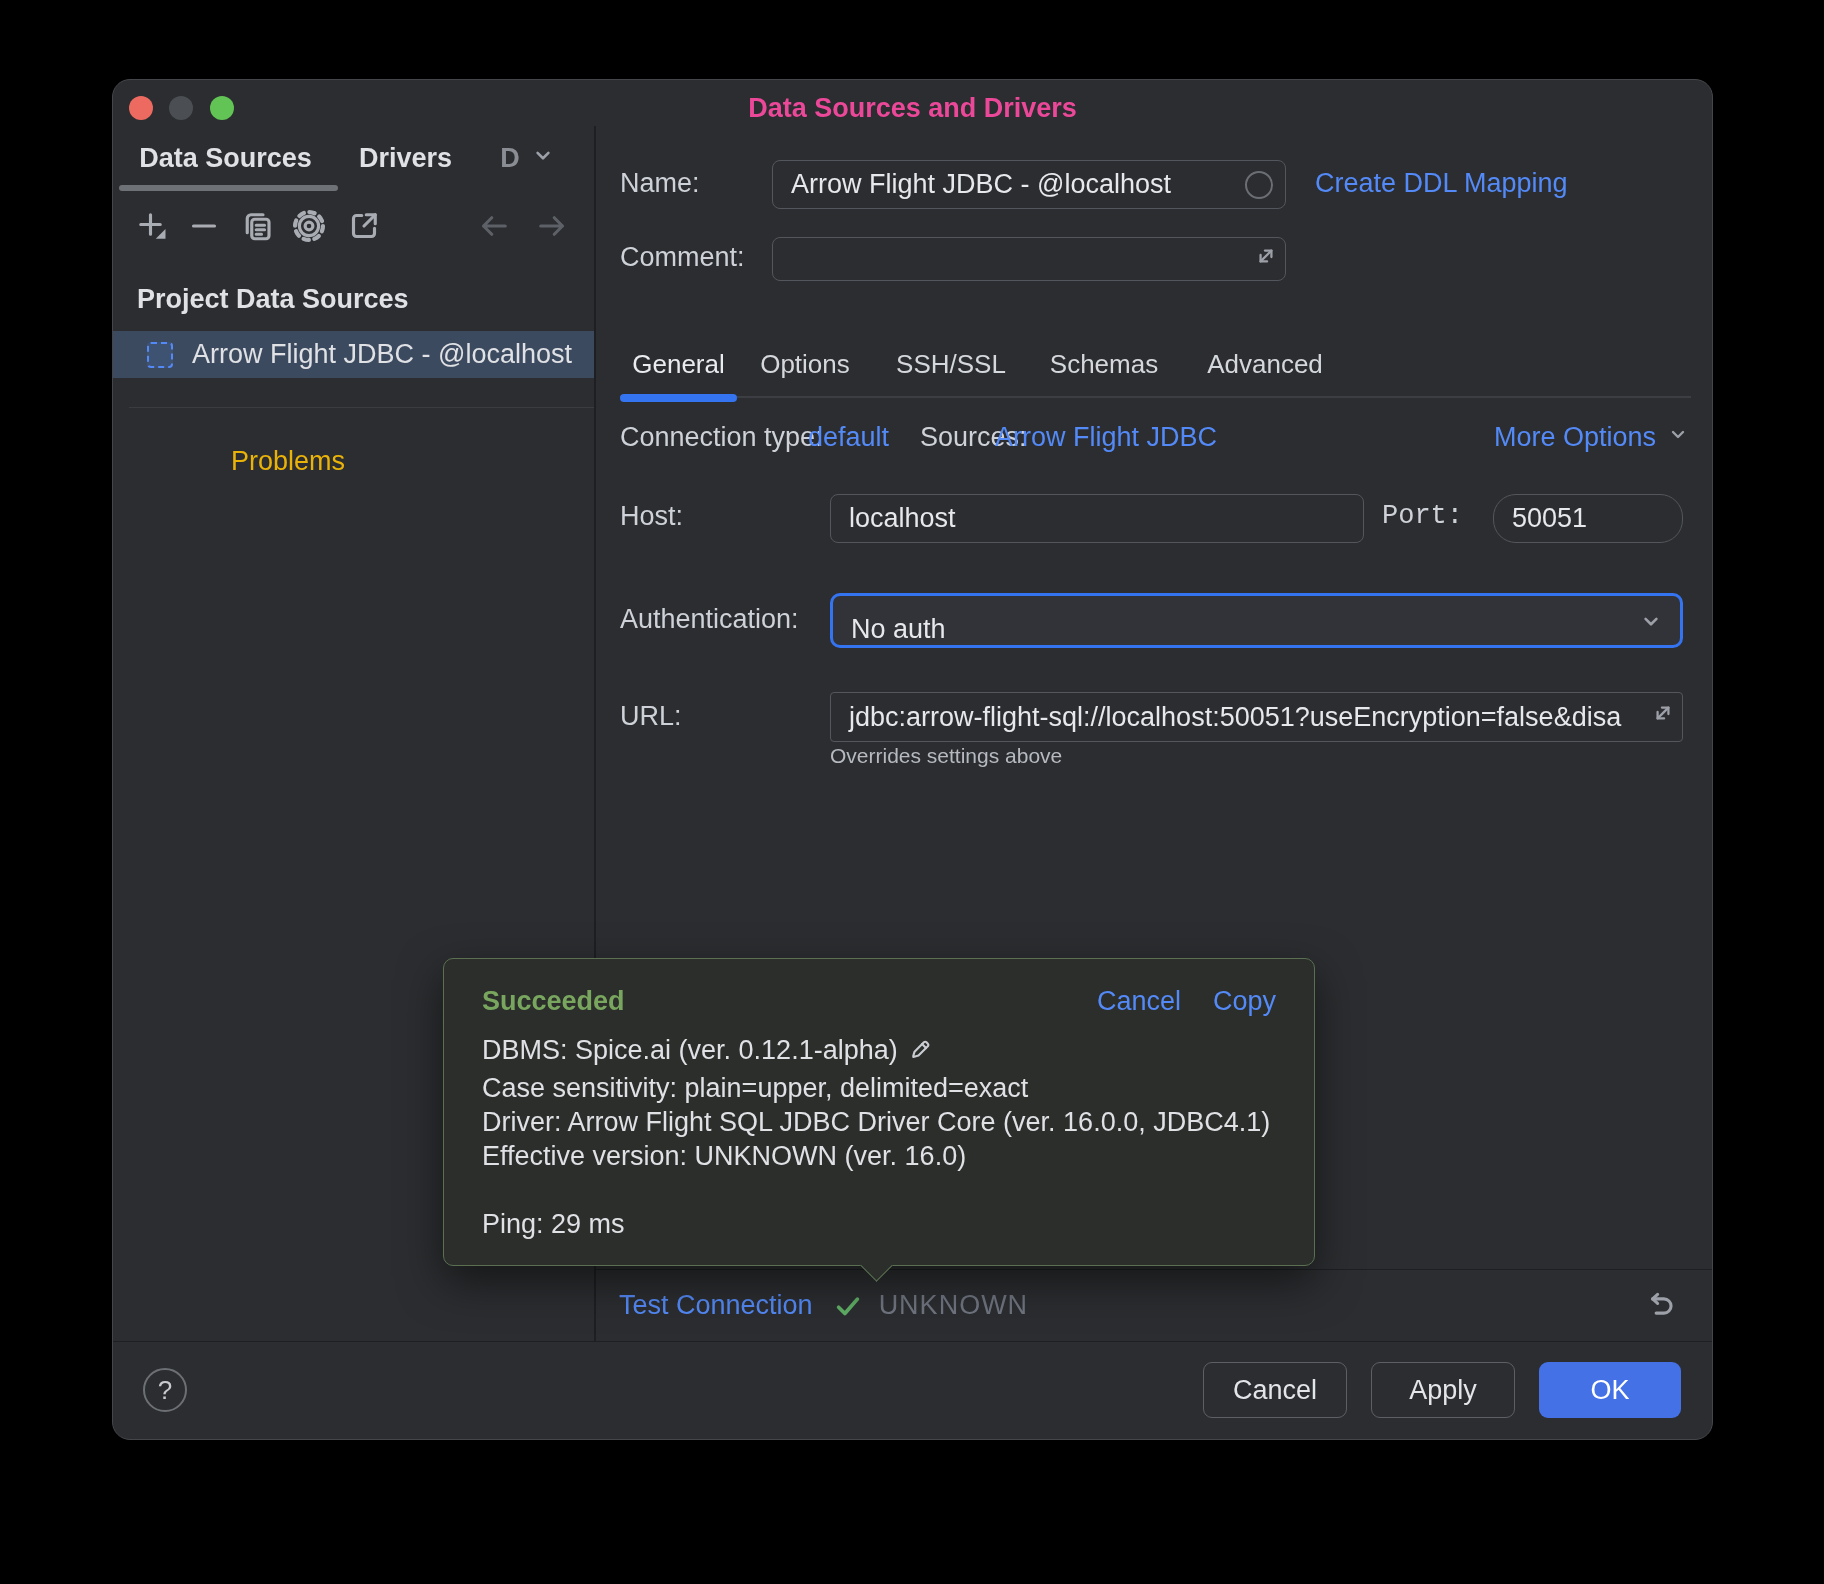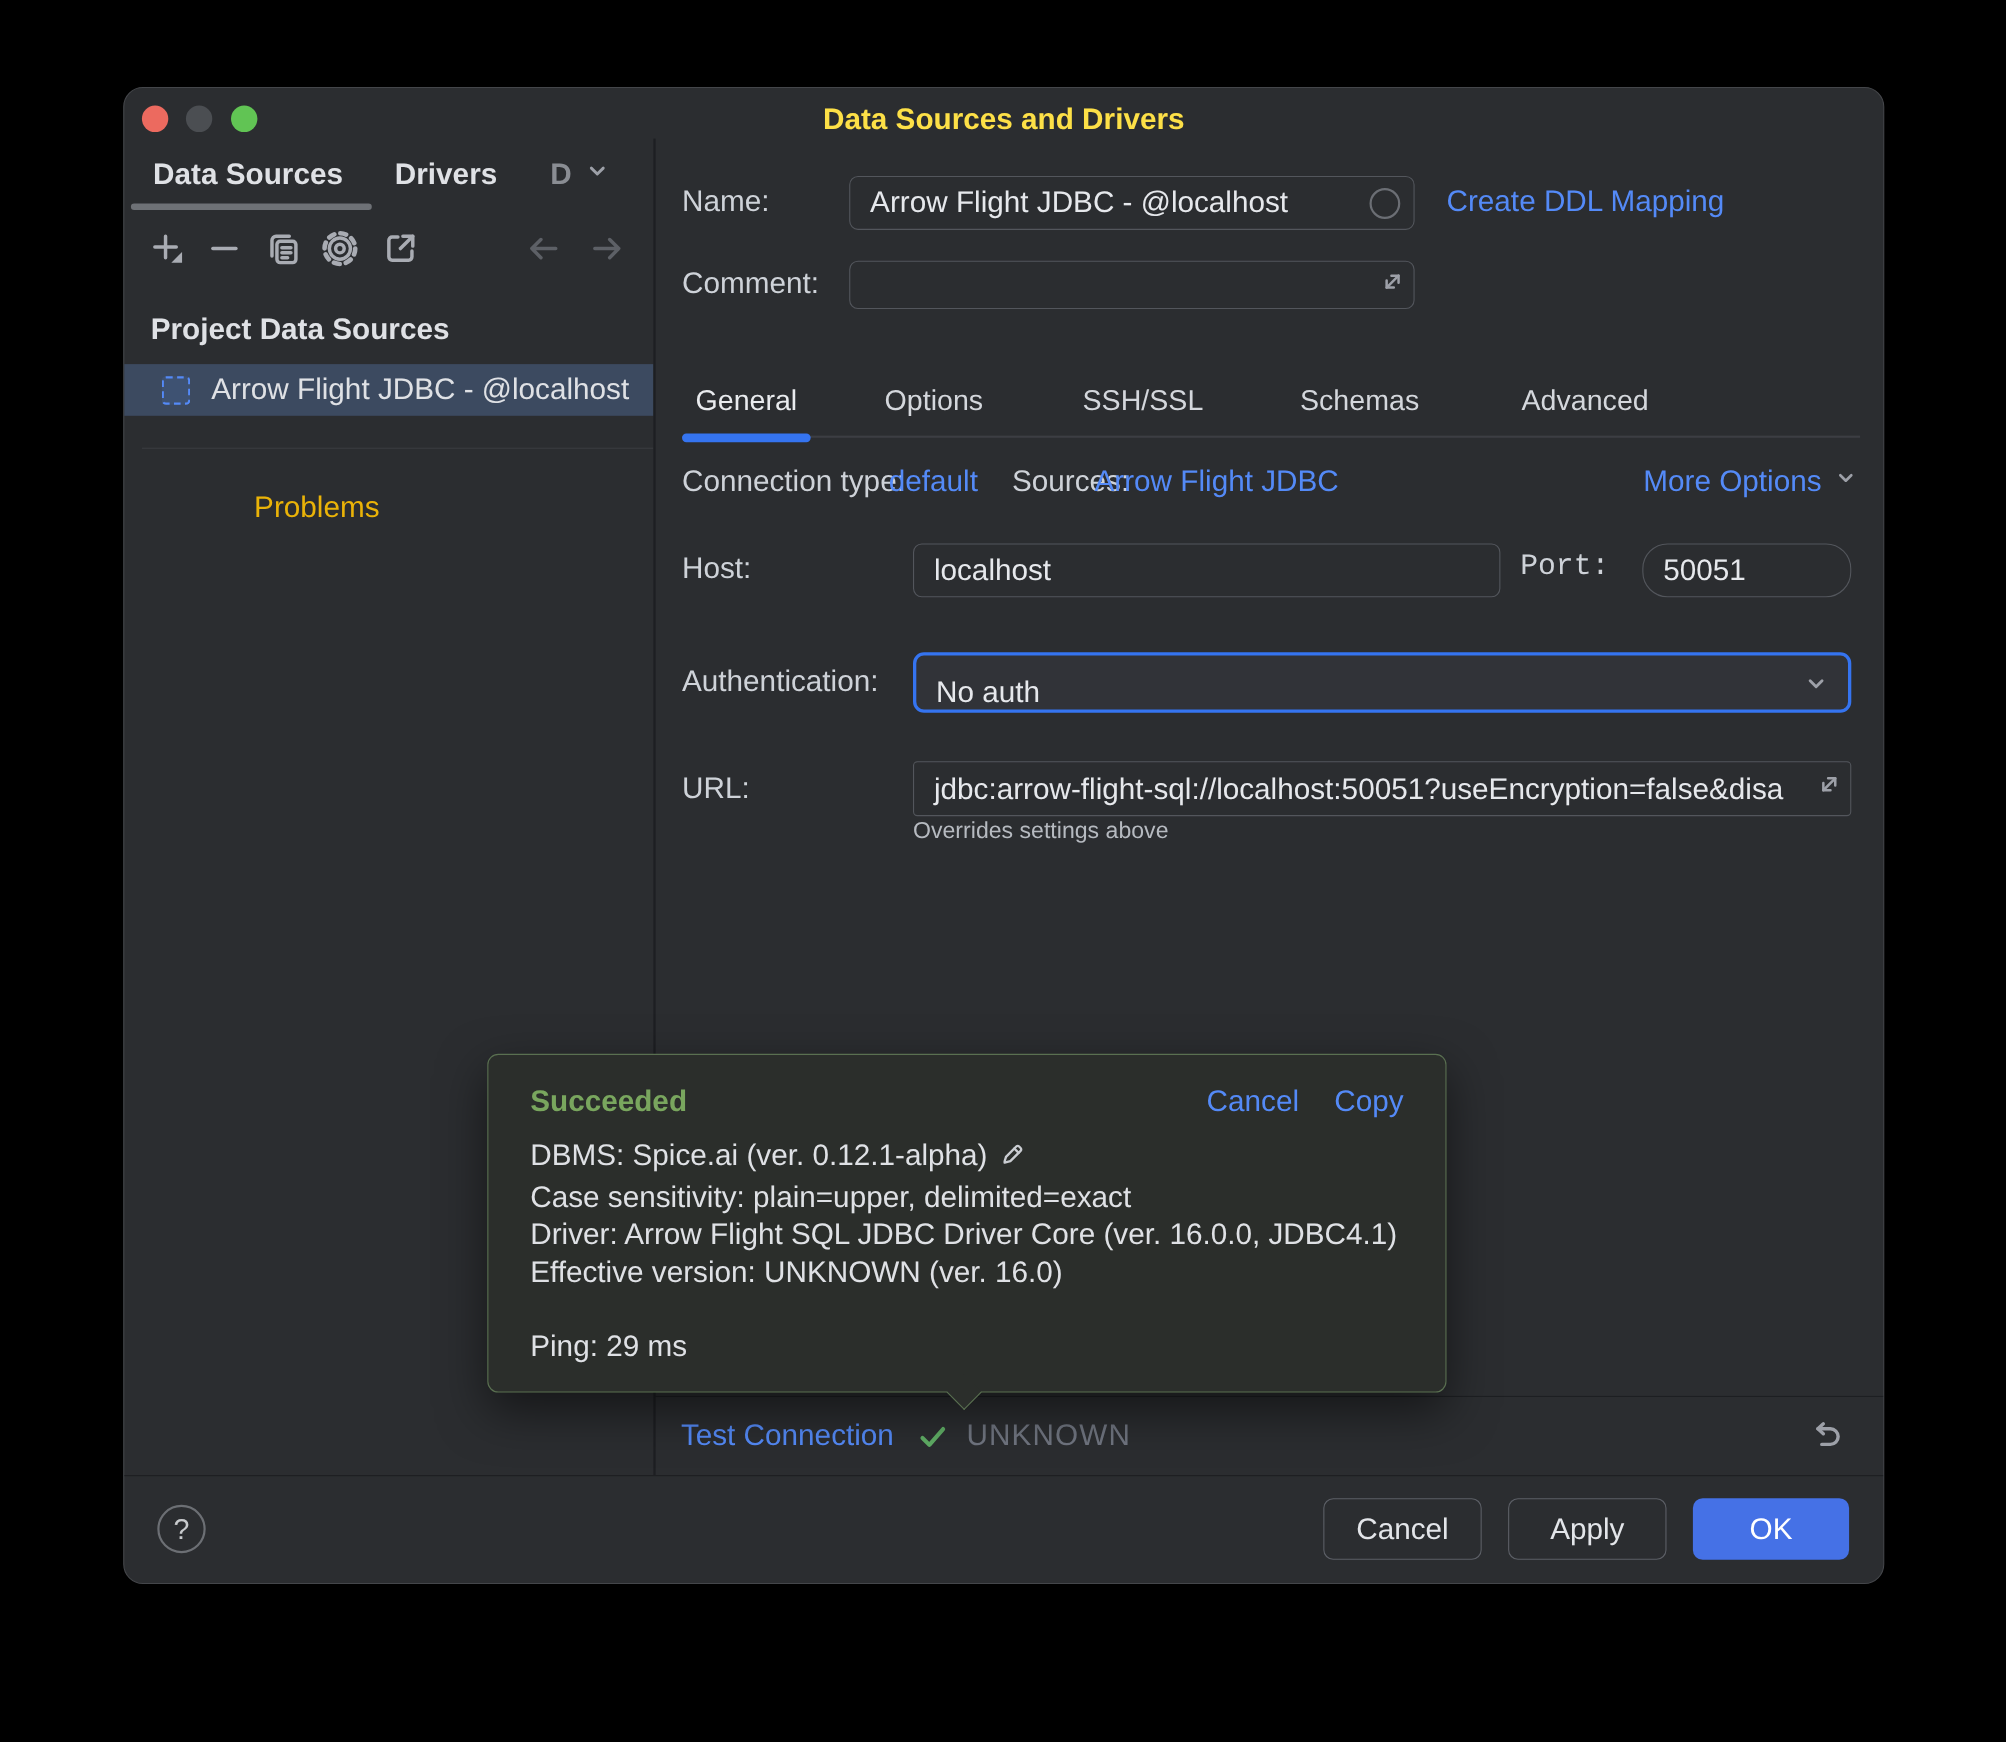--- a/index.html
+++ b/index.html
@@ -12,21 +12,21 @@
     background:var(--window-bg,#2b2d30);border:1px solid #44464a;border-radius:18px;
     box-shadow:0 40px 110px rgba(0,0,0,.7);
   }
   
   .titlebar{position:absolute;left:0;top:0;right:0;height:46px;}
   .traffic{position:absolute;top:16px;width:24px;height:24px;border-radius:50%;}
   .t-close{left:16px;background:var(--traffic-red,#ec6a5f);}
   .t-min{left:56px;background:var(--traffic-gray,#4b4e52);}
   .t-zoom{left:97px;background:var(--traffic-green,#61c454);}
   .win-title{position:absolute;left:0;right:0;top:13px;text-align:center;
-    font-size:27px;font-weight:bold;color:#fde047;}
+    font-size:27px;font-weight:bold;color:#ec4899;}
   
   .sidebar{position:absolute;left:0;top:46px;width:481px;height:1215px;}
   .v-divider{position:absolute;left:481px;top:46px;width:2px;height:1215px;background:#1d1f22;}
   .side-tabs{position:absolute;left:0;top:0;right:0;height:64px;}
   .side-tab{position:absolute;top:0;height:64px;display:flex;align-items:center;justify-content:center;
     font-size:27px;font-weight:bold;color:var(--text-primary,#dfe1e5);cursor:default;gap:10px;}
   .side-tab-1{left:0;width:225px;}
   .side-tab-2{left:225px;width:135px;}
   .side-tab-3{left:365px;width:100px;color:#8a8d93;}
   .side-tab-indicator{position:absolute;left:6px;top:59px;width:219px;height:6px;border-radius:3px;background:#6e7176;}
@@ -48,21 +48,21 @@
   .tinput{position:absolute;box-sizing:border-box;border:1.5px solid var(--border-input,#53565c);
     border-radius:8px;background:transparent;font-size:27px;color:#e6e8ec;white-space:nowrap;overflow:hidden;
     display:flex;align-items:center;padding:0 18px;}
   .link{color:var(--link-blue,#548af7);font-size:27px;white-space:nowrap;cursor:pointer;text-decoration:none;}
   .name-circle{position:absolute;right:12px;top:50%;margin-top:-14px;width:28px;height:28px;border-radius:50%;
     border:2px solid #6b6e74;box-sizing:border-box;}
   .expand-ic{position:absolute;right:6px;bottom:4px;}
   .expand-ic svg,.small-ic svg{stroke:#9da0a8;fill:none;stroke-width:2.1;stroke-linecap:round;stroke-linejoin:round;}
   
   .tab-strip{position:absolute;left:25px;right:21px;top:206px;height:66px;display:flex;align-items:center;
-    border-bottom:2px solid #3c3e43;box-sizing:border-box;gap:44px;}
+    border-bottom:2px solid #3c3e43;box-sizing:border-box;}
   .ptab{font-size:26px;color:#d4d7dc;text-align:center;flex:0 0 auto;cursor:default;}
   .ptab.active{color:#e9ebee;}
   .ptab-1{width:117px;margin-right:8px;}
   .ptab-2{width:120px;margin-right:16px;}
   .ptab-3{width:140px;margin-right:17px;}
   .ptab-4{width:132px;margin-right:23px;}
   .ptab-5{width:144px;}
   .tab-indicator{position:absolute;left:25px;top:268px;width:117px;height:8px;border-radius:4px;background:var(--accent-blue,#3574f0);}
   
   .conn-row{position:absolute;left:25px;right:22px;top:296px;height:32px;font-size:27px;}

